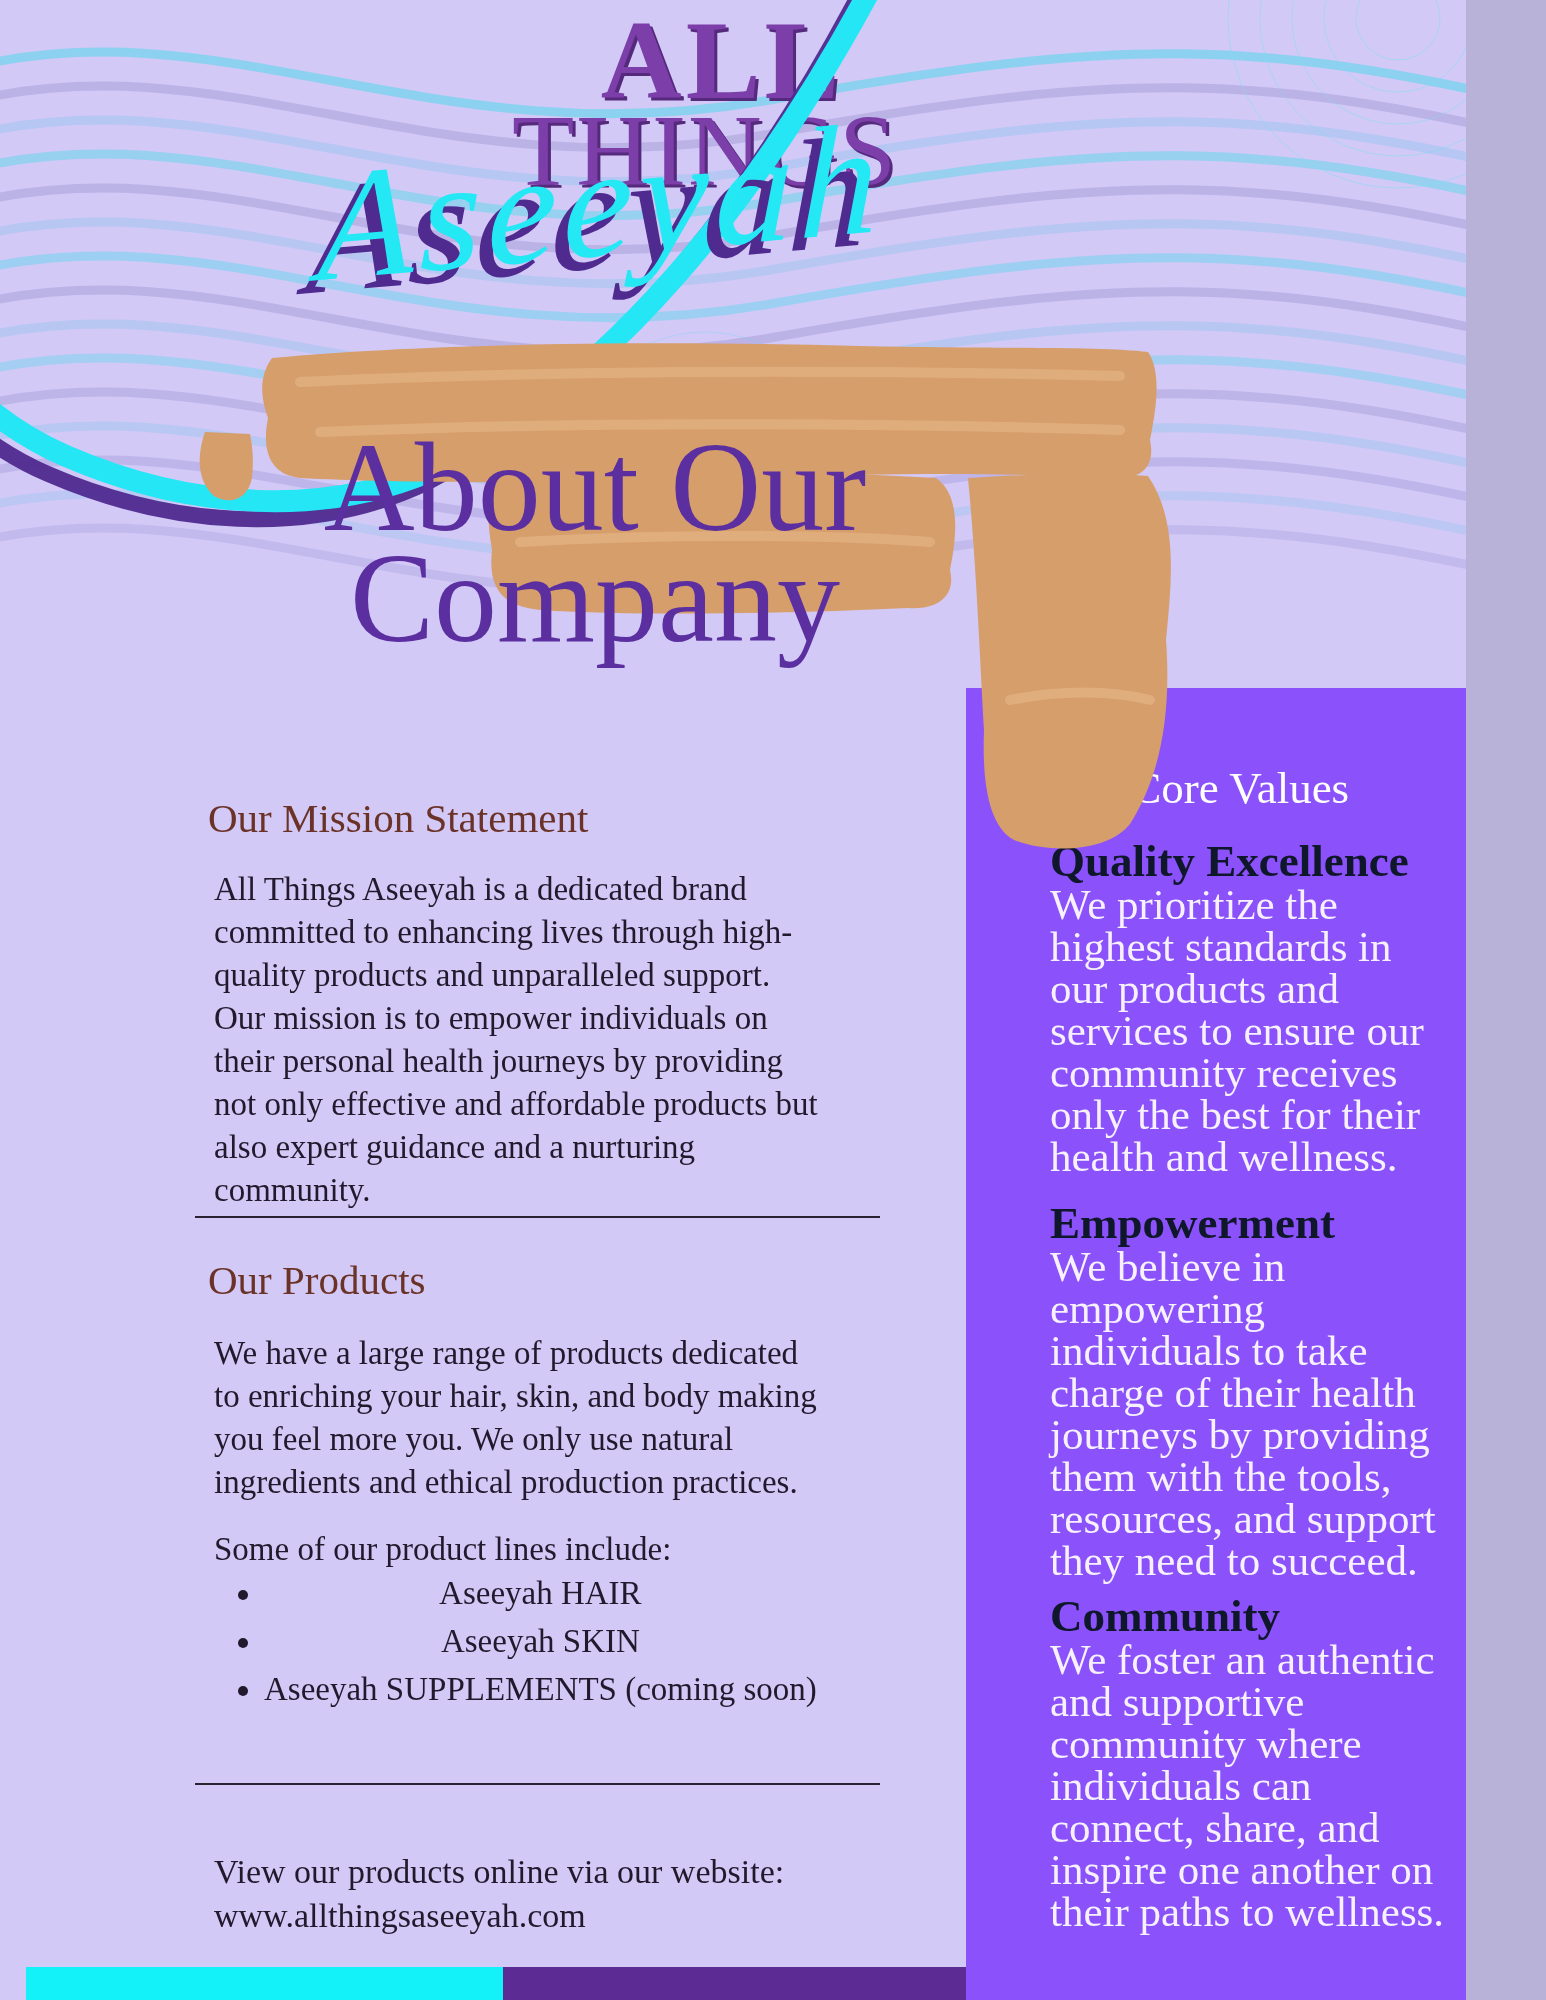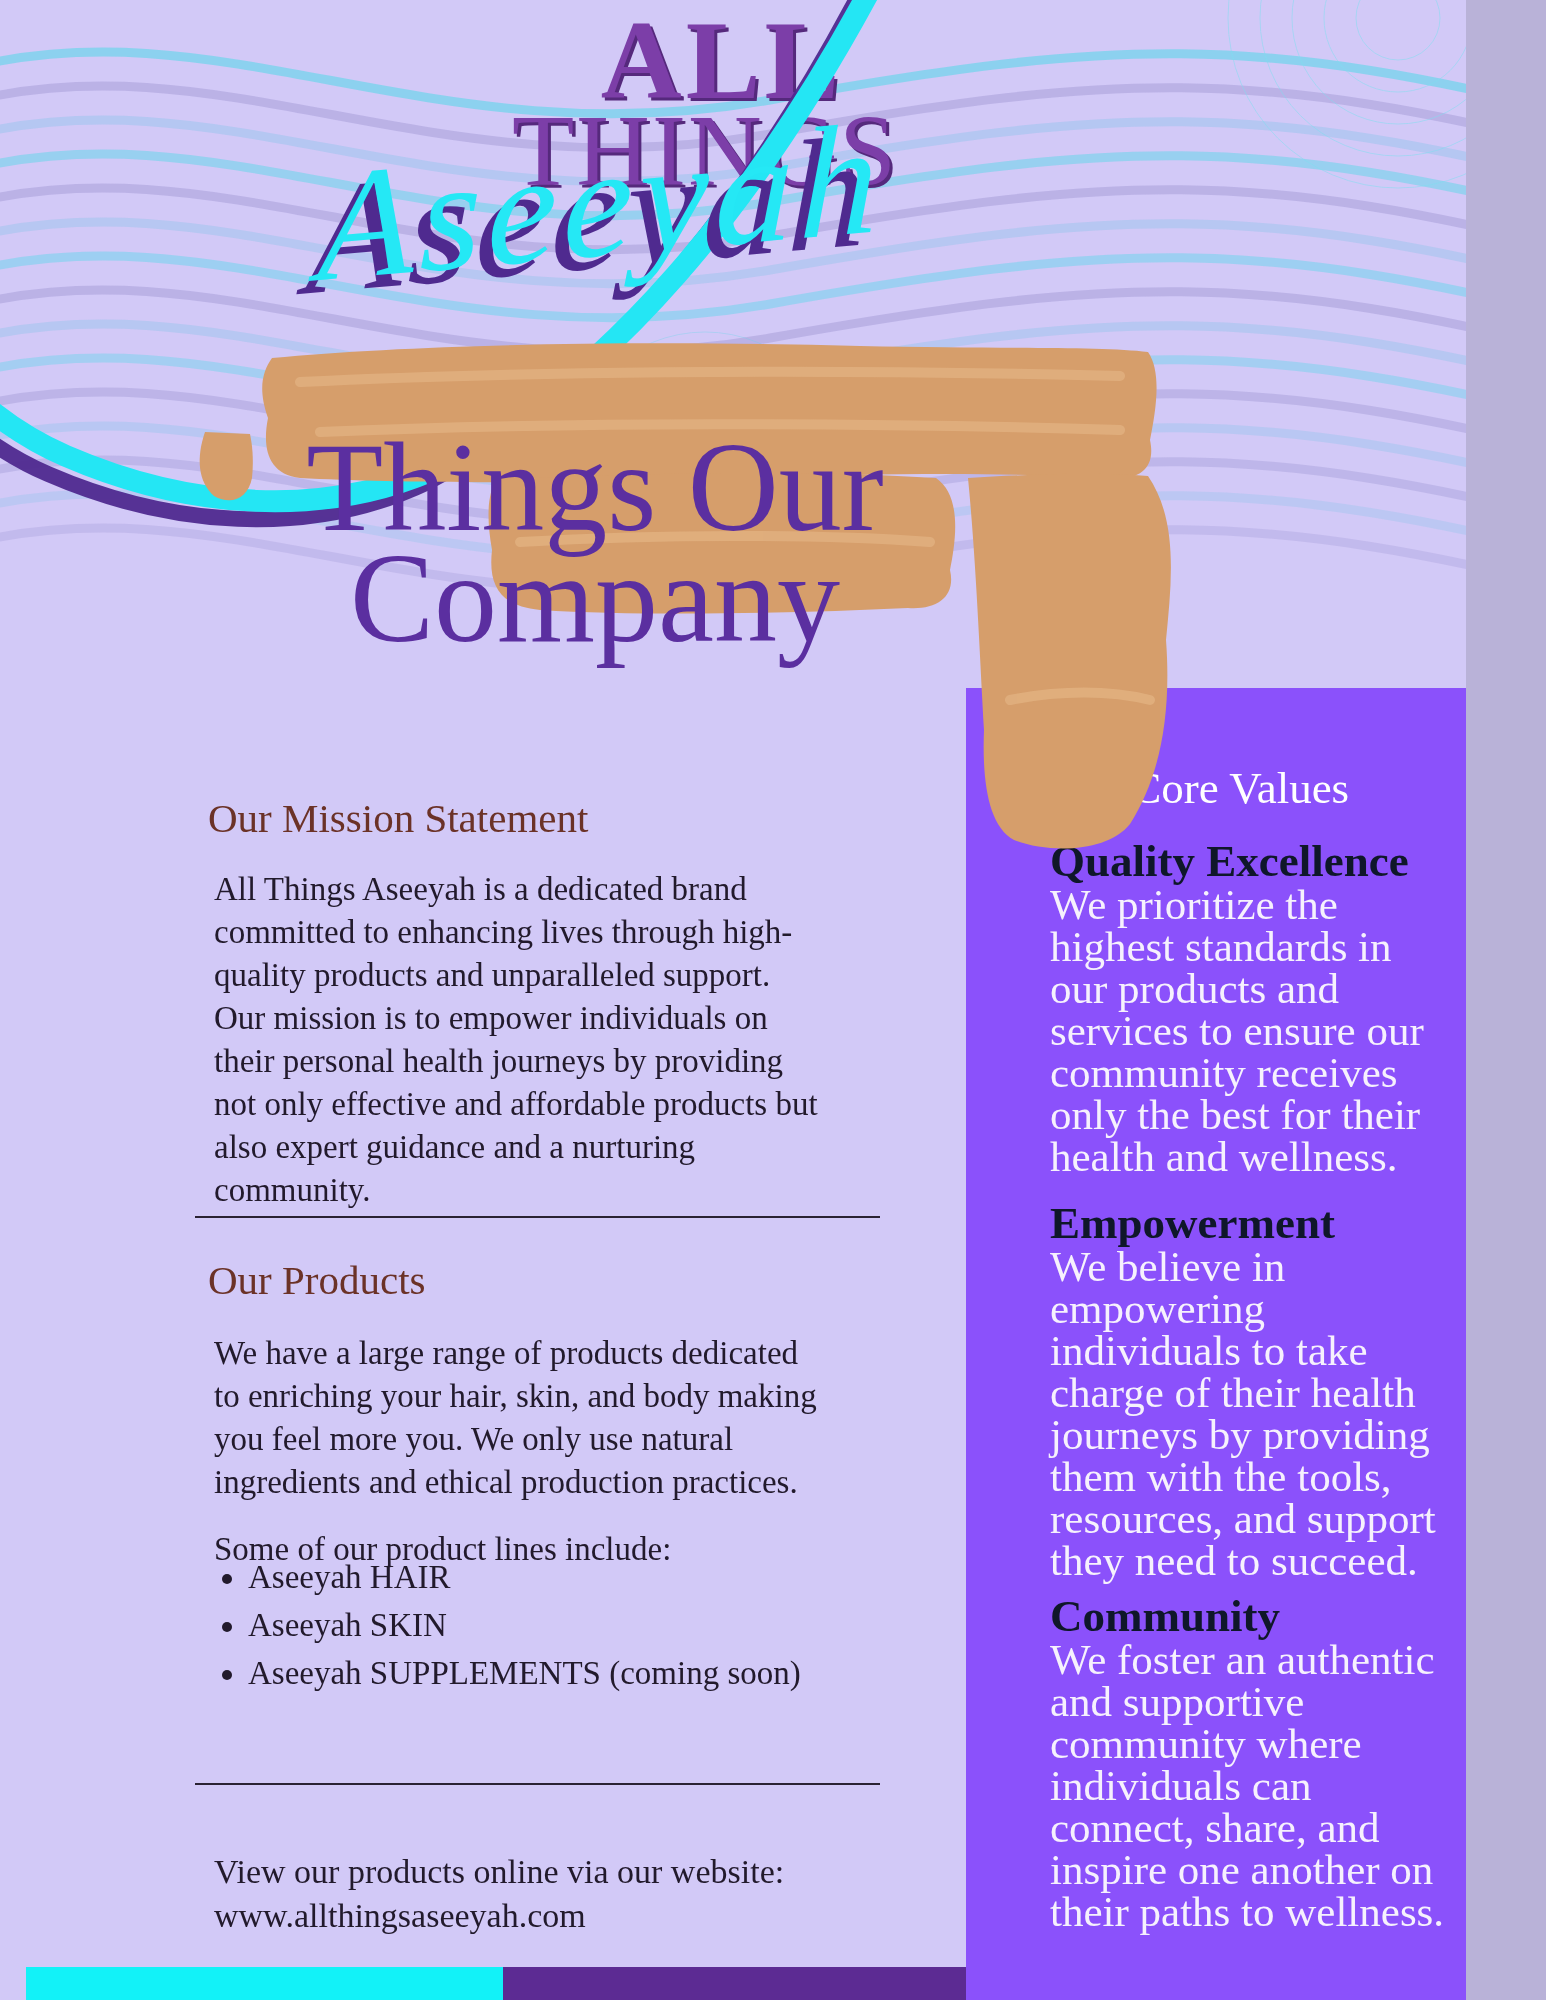--- a/index.html
+++ b/index.html
@@ -45,22 +45,22 @@
   .divider{
     position:absolute;left:195px;width:685px;border-top:2px solid #2a2233;z-index:8;
   }
   #mission-heading{top:788px;}
   #mission-body{top:854px;}
   #divider-1{top:1216px;}
   #products-heading{top:1250px;}
   #products-body{top:1318px;}
   #products-intro{top:1514px;}
   #product-list{
-    position:absolute;left:212px;top:1556px;z-index:8;margin:0;padding:0 0 0 36px;
-    color:#221a2c;font-size:33px;line-height:43px;
+    position:absolute;left:212px;top:1556px;z-index:8;margin:16px;padding:0 0 0 36px;
+    color:#221a2c;font-size:33px;line-height:43px;text-align:center;
   }
   #product-list li{margin-bottom:5px;}
   #website-note{top:1836px;font-size:34px;line-height:44px;}
   
   #core-panel{
     position:absolute;left:966px;top:688px;width:537px;height:1312px;
     background:#8b51fb;z-index:2;color:#fdfbff;
   }
   #core-panel .inner{padding:74px 40px 0 84px;}
   #core-heading{
@@ -150,21 +150,21 @@
       <path d="M 205,432 C 196,458 198,482 214,496 C 232,506 248,498 252,478 C 254,458 252,444 250,434 Z"></path>
     </g>
     <g fill="none" stroke="#e9bd8e" stroke-width="10" opacity="0.5" stroke-linecap="round">
       <path d="M 300,382 C 500,372 800,368 1120,376"></path>
       <path d="M 320,432 C 560,422 860,422 1120,430"></path>
       <path d="M 520,542 C 660,534 820,534 930,542"></path>
       <path d="M 1010,700 C 1060,690 1110,690 1150,700"></path>
     </g>
   </svg>
 
-  <h1 id="about-title"><span>Things Our</span><br><span>Company</span></h1>
+  <h1 id="about-title"><span>About Our</span><br><span>Company</span></h1>
 
   <h2 id="mission-heading" class="left-heading">Our Mission Statement</h2>
   <p id="mission-body" class="body-text">All Things Aseeyah is a dedicated brand
 committed to enhancing lives through high-
 quality products and unparalleled support.
 Our mission is to empower individuals on
 their personal health journeys by providing
 not only effective and affordable products but
 also expert guidance and a nurturing
 community.</p>

